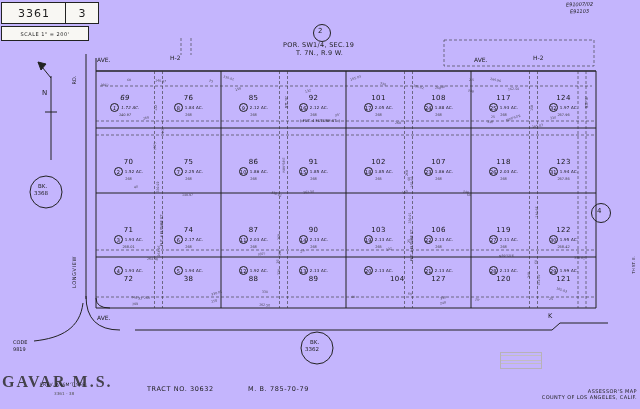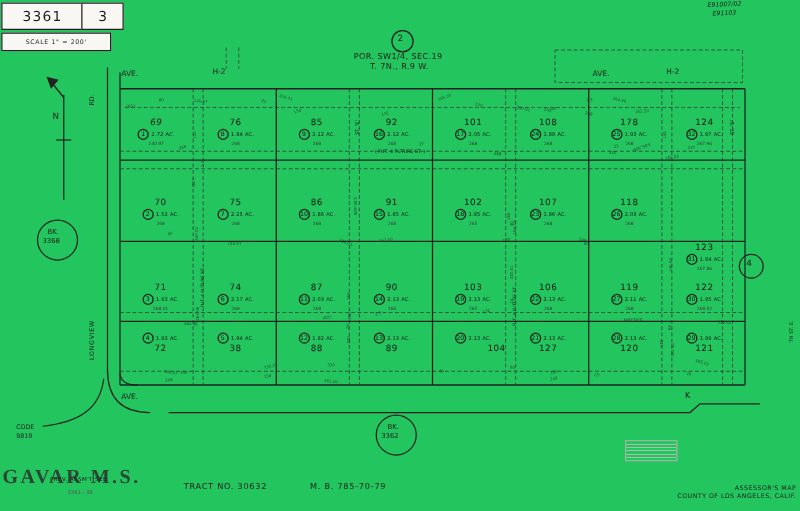--- a/index.html
+++ b/index.html
@@ -1,16 +1,16 @@
 <!DOCTYPE html>
 <html><head>
 <meta charset="utf-8">
 <style>
   html,body{margin:0;padding:0;background:#e9e7e2;}
-  #sheet{position:relative;width:640px;height:409px;background:#22c55e;overflow:hidden;
+  #sheet{position:relative;width:640px;height:409px;background:#c4b5fd;overflow:hidden;
          font-family:"DejaVu Sans",sans-serif;color:#1d1d1d;}
   svg{position:absolute;left:0;top:0;}
   .lbl{position:absolute;white-space:nowrap;color:#1d1d1d;line-height:1.1;}
   .vlbl{position:absolute;white-space:nowrap;color:#1d1d1d;transform:translate(-50%,-50%) rotate(-90deg);}
   .hdrbox{position:absolute;border:1px solid #222;display:flex;align-items:center;justify-content:center;background:#f8f7f3;}
   .parcel{position:absolute;width:52px;text-align:center;color:#161616;}
   .pnum{font-size:7px;letter-spacing:.4px;}
   .pline{display:flex;align-items:center;justify-content:center;gap:2px;margin-top:1px;}
   .lot{display:inline-flex;align-items:center;justify-content:center;width:9px;height:9px;
        border:1px solid #1d1d1d;border-radius:50%;font-size:5px;box-sizing:border-box;}
@@ -172,21 +172,21 @@
       </div>
       <div class="parcel" style="left: 412.5px; top: 94px;">
         <div class="pnum">108</div>
         <div class="pline">
           <span class="lot">24</span>
           <span class="acre">1.88 AC.</span>
         </div>
         <div class="pdim">268</div>
       </div>
       <div class="parcel" style="left: 477.5px; top: 94px;">
-        <div class="pnum">178</div>
+        <div class="pnum">117</div>
         <div class="pline">
           <span class="lot">25</span>
           <span class="acre">1.93 AC.</span>
         </div>
         <div class="pdim">268</div>
       </div>
       <div class="parcel" style="left: 537.5px; top: 94px;">
         <div class="pnum">124</div>
         <div class="pline">
           <span class="lot">32</span>
@@ -243,21 +243,21 @@
         <div class="pdim">268</div>
       </div>
       <div class="parcel" style="left: 477.5px; top: 158px;">
         <div class="pnum">118</div>
         <div class="pline">
           <span class="lot">26</span>
           <span class="acre">2.03 AC.</span>
         </div>
         <div class="pdim">268</div>
       </div>
-      <div class="parcel" style="left: 537.5px; top: 158px; margin-top: 36px;">
+      <div class="parcel" style="left: 537.5px; top: 158px;">
         <div class="pnum">123</div>
         <div class="pline">
           <span class="lot">31</span>
           <span class="acre">1.94 AC.</span>
         </div>
         <div class="pdim">267.86</div>
       </div>
       <div class="parcel" style="left: 102.5px; top: 226px;">
         <div class="pnum">71</div>
         <div class="pline">

